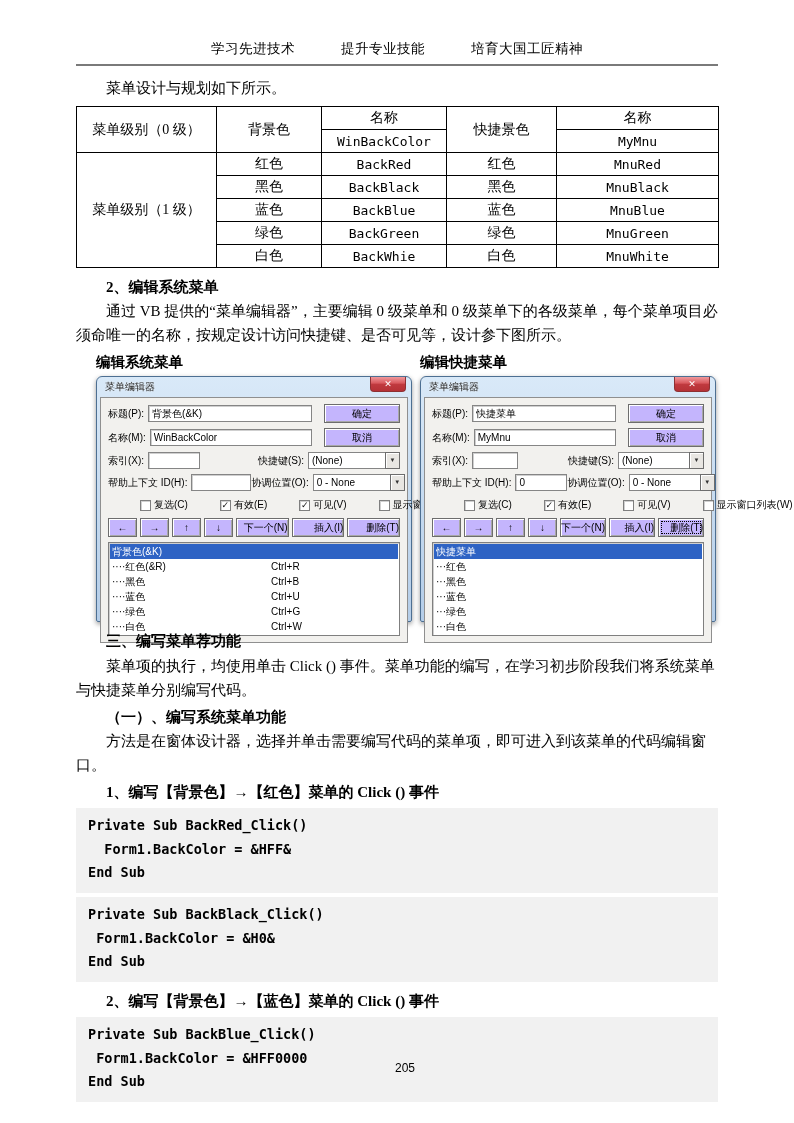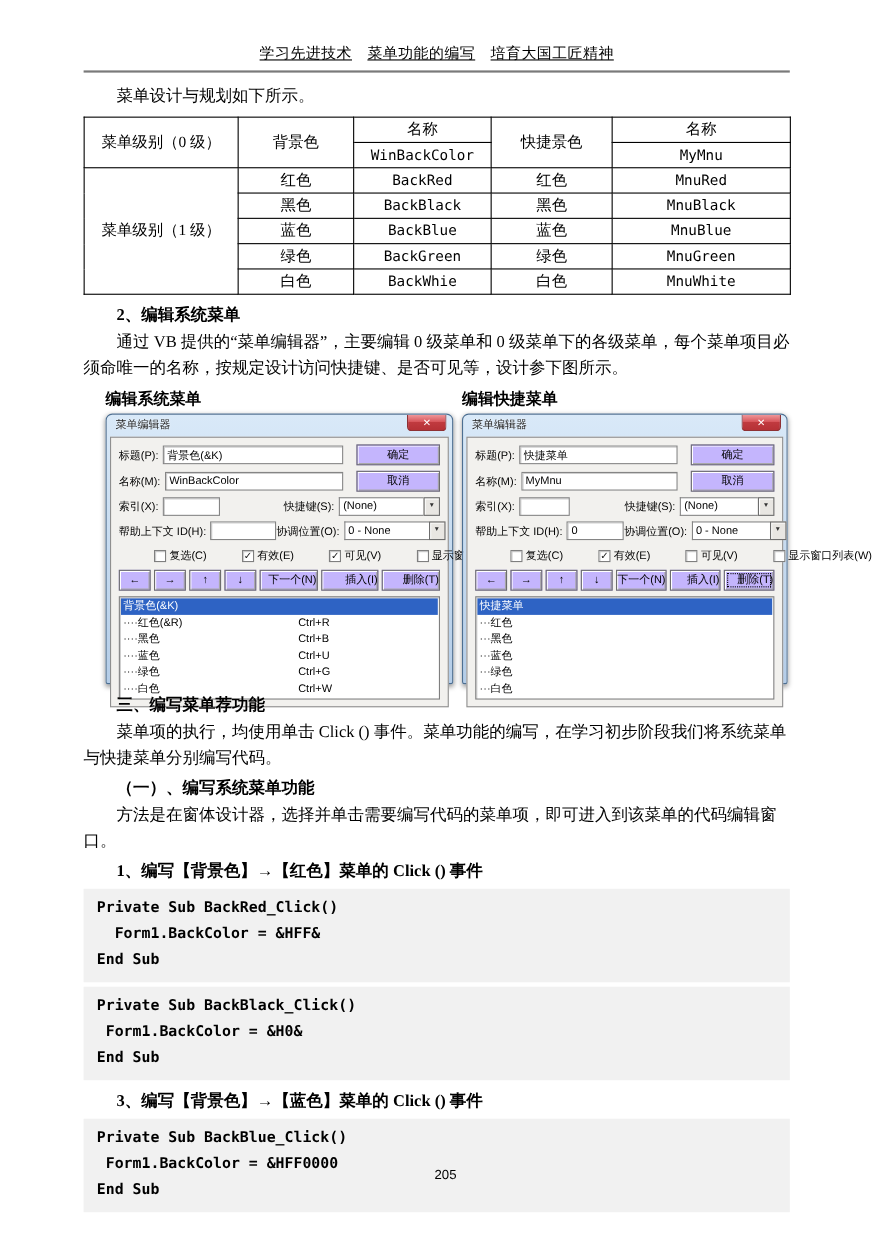--- a/index.html
+++ b/index.html
@@ -3,22 +3,22 @@
 <meta charset="utf-8">
 <style>
   * { margin:0; padding:0; box-sizing:border-box; }
   html,body { background:#c8c8c8; }
   .page {
     width:794px; height:1123px; background:#ffffff; margin:0 auto;
     font-family:"Liberation Serif","DejaVu Serif",serif; color:#000;
     padding:40px 76px 0 76px; position:relative; overflow:hidden;
   }
   
-  .doc-header { display:flex; justify-content:center; gap:14px;
-    font-size:13.5px; letter-spacing:.5px;text-decoration:underline; }
+  .doc-header { display:flex; justify-content:center; gap:46px;
+    font-size:13.5px; letter-spacing:.5px; }
   .header-rule { height:2px; background:#7a7a7a; margin:6px 0 10px 0; }
   
   .para { font-size:15px; line-height:1.6; text-indent:2em; }
   .h-bold { font-family:Liberation Serif, serif;
     font-weight:bold; font-size:15px; line-height:1.55; text-indent:2em; }
   .mt4{margin-top:4px;} .mt8{margin-top:8px;}
   
   table.plan { border-collapse:collapse; width:642px; margin-top:6px;
     font-size:14px; table-layout:fixed; }
   table.plan td { border:1px solid #000; text-align:center; height:23px; padding:1px 2px; }
@@ -81,21 +81,21 @@
   .page-number { position:absolute; bottom:48px; left:16px; right:0;
     text-align:center; font-size:12px; font-family:"Liberation Sans",sans-serif; }
 </style>
 </head>
 <body>
 
 <div class="page">
 
   <div class="doc-header">
     <span>学习先进技术</span>
-    <span>菜单功能的编写</span>
+    <span>提升专业技能</span>
     <span>培育大国工匠精神</span>
   </div>
   <div class="header-rule"></div>
 
   <div class="para">菜单设计与规划如下所示。</div>
 
   <table class="plan">
     <colgroup>
         <col style="width:140px">
         <col style="width:105px">
@@ -362,21 +362,21 @@
   Form1.BackColor = &amp;HFF&amp;
 End Sub</pre>
   </div>
 
   <div class="codeblock">
     <pre>Private Sub BackBlack_Click()
  Form1.BackColor = &amp;H0&amp;
 End Sub</pre>
   </div>
 
-  <div class="h-bold mt8">3、编写【背景色】→【蓝色】菜单的 Click () 事件</div>
+  <div class="h-bold mt8">2、编写【背景色】→【蓝色】菜单的 Click () 事件</div>
   <div class="codeblock">
     <pre>Private Sub BackBlue_Click()
  Form1.BackColor = &amp;HFF0000
 End Sub</pre>
   </div>
 
   <div class="page-number">205</div>
 </div>
 
 </body></html>

